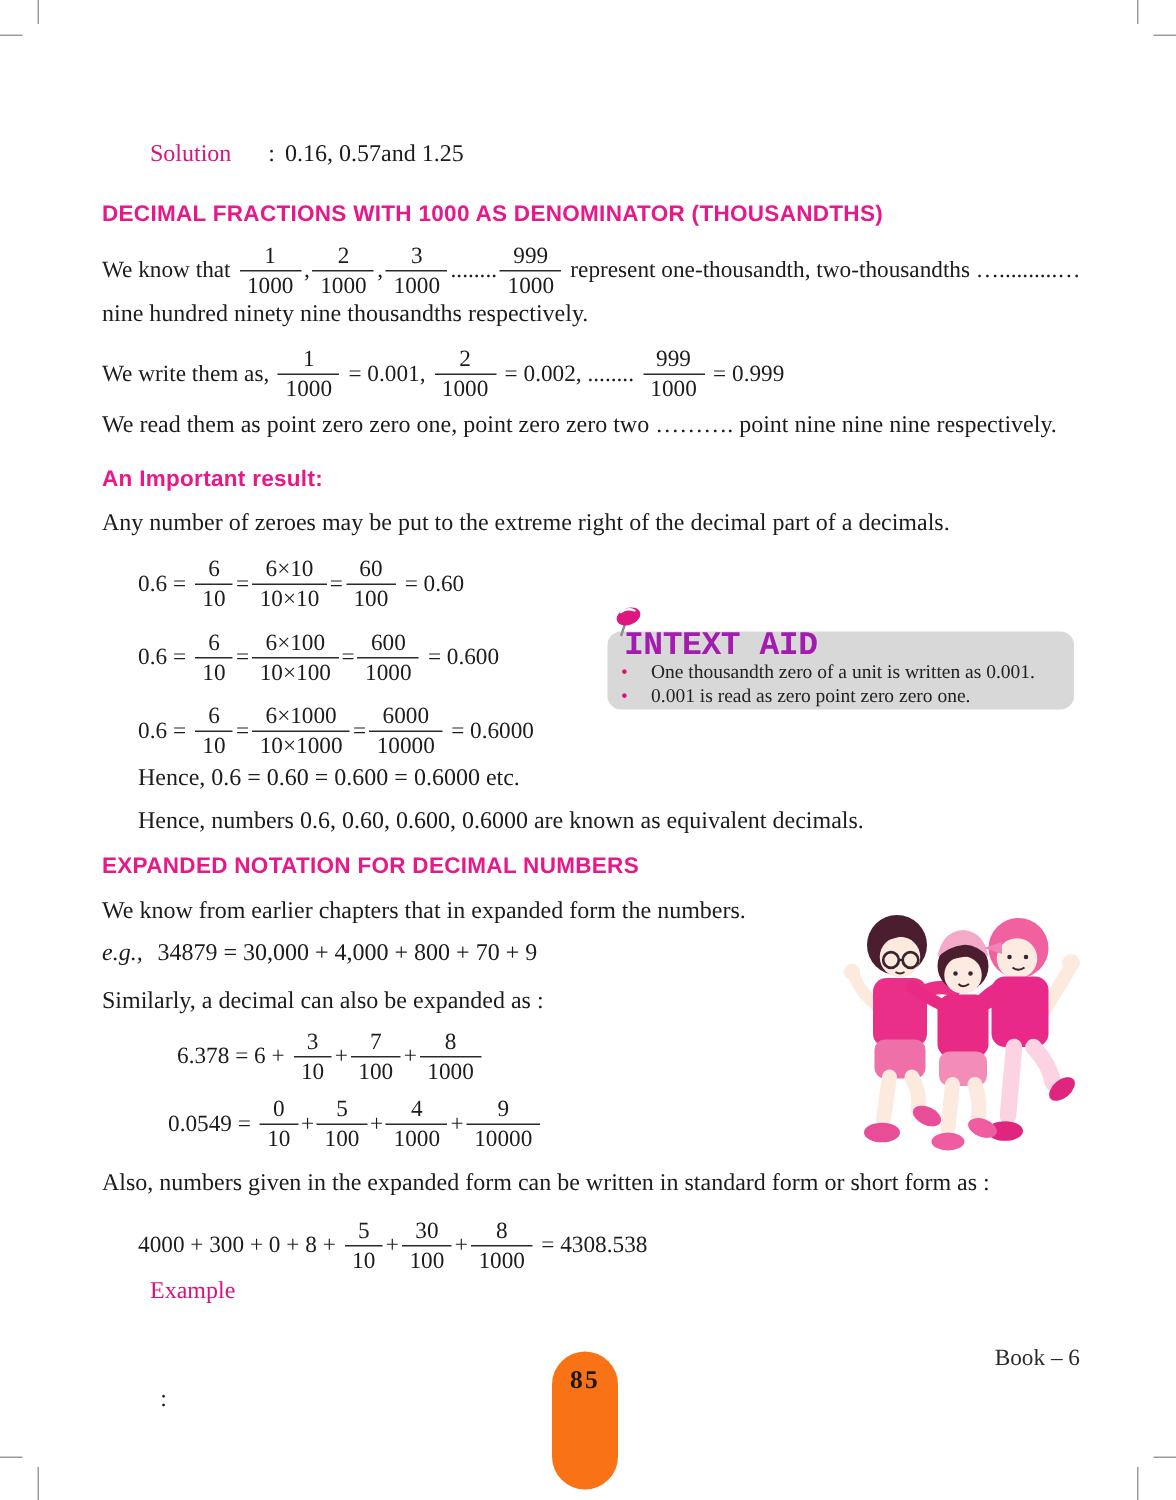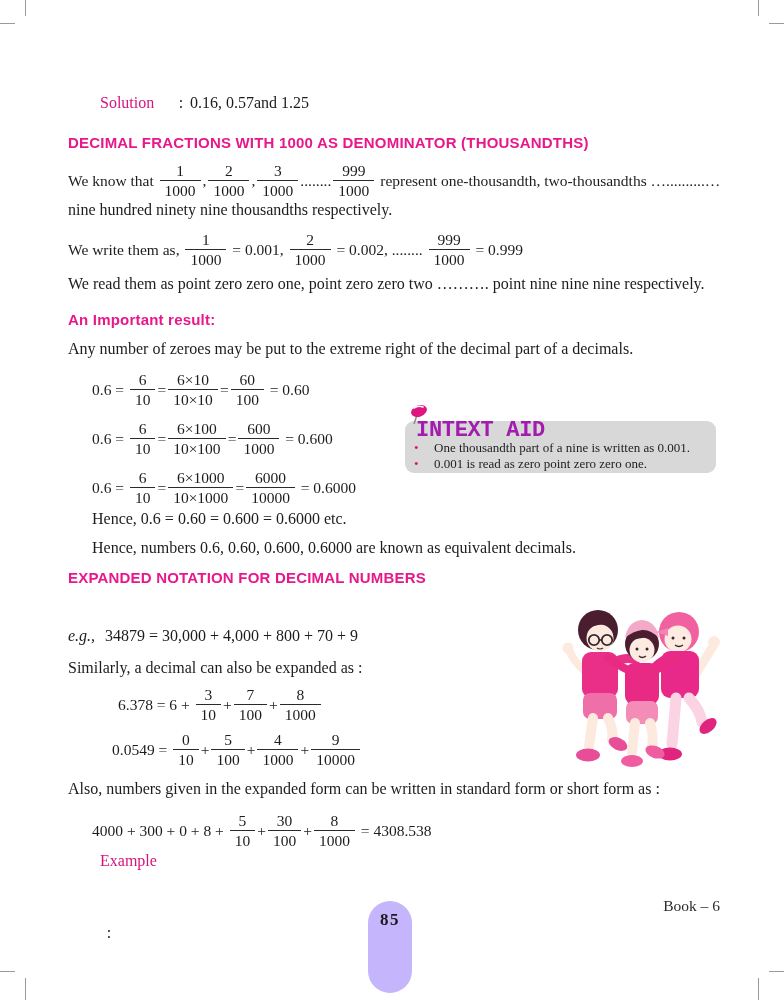--- a/index.html
+++ b/index.html
@@ -22,21 +22,21 @@
   
   #intext-box{position:absolute;left:405px;top:421px;width:311px;height:52px;
               background:#d8d8d8;border-radius:9px;}
   #intext-pin{position:absolute;left:1px;top:-18px;}
   #intext-title{font-family:Liberation Mono, monospace;font-weight:bold;font-size:22px;
                 color:#a21caf;letter-spacing:-.3px;margin:1px 0 0 11px;line-height:18px;}
   .intext-bullet{display:flex;margin-left:9px;font-size:13px;line-height:15.5px;color:#222;}
   .intext-bullet .dot{color:#d6147c;width:20px;flex:0 0 20px;}
   
   #page-pill{position:absolute;left:368px;top:901px;width:44px;height:92px;
-             background:#c4b5fd;border-radius:22px;text-align:center;}
+             background:#f97316;border-radius:22px;text-align:center;}
   #page-number{font-weight:bold;font-size:17px;letter-spacing:1.5px;color:#1a1a1a;
                padding-top:9px;font-family:"Liberation Serif",serif;}
   #book-label{position:absolute;right:64px;top:897px;font-size:15.5px;color:#2b2b2b;}
   #kids{position:absolute;left:556px;top:594px;}
   .em{font-style:italic;}
 </style>
 </head>
 <body>
 
 <div id="page">
@@ -72,32 +72,33 @@
     <span id="intext-pin">
       <svg width="26" height="24" viewBox="0 0 26 24">
         <line x1="11" y1="12" x2="8" y2="21" stroke="#8d8d8d" stroke-width="1.6"></line>
         <ellipse cx="13" cy="8" rx="8.2" ry="5.6" fill="#df1680" transform="rotate(-22 13 8)"></ellipse>
         <path d="M8 5 Q12 2 17 4" stroke="#ffffff" stroke-width="1.6" fill="none" stroke-linecap="round"></path>
       </svg>
     </span>
     <div id="intext-title">INTEXT AID</div>
     <div class="intext-bullet">
       <span class="dot">•</span>
-      <span>One thousandth part of a nine is written as 0.001.</span>
+      <span>One thousandth zero of a unit is written as 0.001.</span>
     </div>
     <div class="intext-bullet">
       <span class="dot">•</span>
       <span>0.001 is read as zero point zero zero one.</span>
     </div>
   </div>
 
   <div class="body-line" style="left:92px;top:510px;">Hence, 0.6 = 0.60 = 0.600 = 0.6000 etc.</div>
   <div class="body-line" style="left:92px;top:539px;">Hence, numbers 0.6, 0.60, 0.600, 0.6000 are known as equivalent decimals.</div>
 
   <div class="heading" style="top:569px;">EXPANDED NOTATION FOR DECIMAL NUMBERS</div>
+  <div class="body-line" style="top:599px;">We know from earlier chapters that in expanded form the numbers.</div>
   <div class="body-line em" style="top:627px;">e.g.,</div>
   <div class="body-line" style="left:105px;top:627px;">34879 = 30,000 + 4,000 + 800 + 70 + 9</div>
   <div class="body-line" style="top:659px;">Similarly, a decimal can also be expanded as :</div>
   <div class="math-line" style="left:118px;top:686px;"><span class="mtxt">6.378 = 6 + </span><span class="frac"><span class="num">3</span><span class="den">10</span></span><span class="mtxt">+</span><span class="frac"><span class="num">7</span><span class="den">100</span></span><span class="mtxt">+</span><span class="frac"><span class="num">8</span><span class="den">1000</span></span></div>
   <div class="math-line" style="left:112px;top:731px;"><span class="mtxt">0.0549 = </span><span class="frac"><span class="num">0</span><span class="den">10</span></span><span class="mtxt">+</span><span class="frac"><span class="num">5</span><span class="den">100</span></span><span class="mtxt">+</span><span class="frac"><span class="num">4</span><span class="den">1000</span></span><span class="mtxt">+</span><span class="frac"><span class="num">9</span><span class="den">10000</span></span></div>
   <div class="body-line" style="top:780px;">Also, numbers given in the expanded form can be written in standard form or short form as :</div>
   <div class="math-line" style="left:92px;top:812px;"><span class="mtxt">4000 + 300 + 0 + 8 + </span><span class="frac"><span class="num">5</span><span class="den">10</span></span><span class="mtxt">+</span><span class="frac"><span class="num">30</span><span class="den">100</span></span><span class="mtxt">+</span><span class="frac"><span class="num">8</span><span class="den">1000</span></span><span class="mtxt"> = 4308.538</span></div>
 
   <div class="label-row" style="top:852px;flex-direction:column;">
     <span class="lbl">Example</span>

